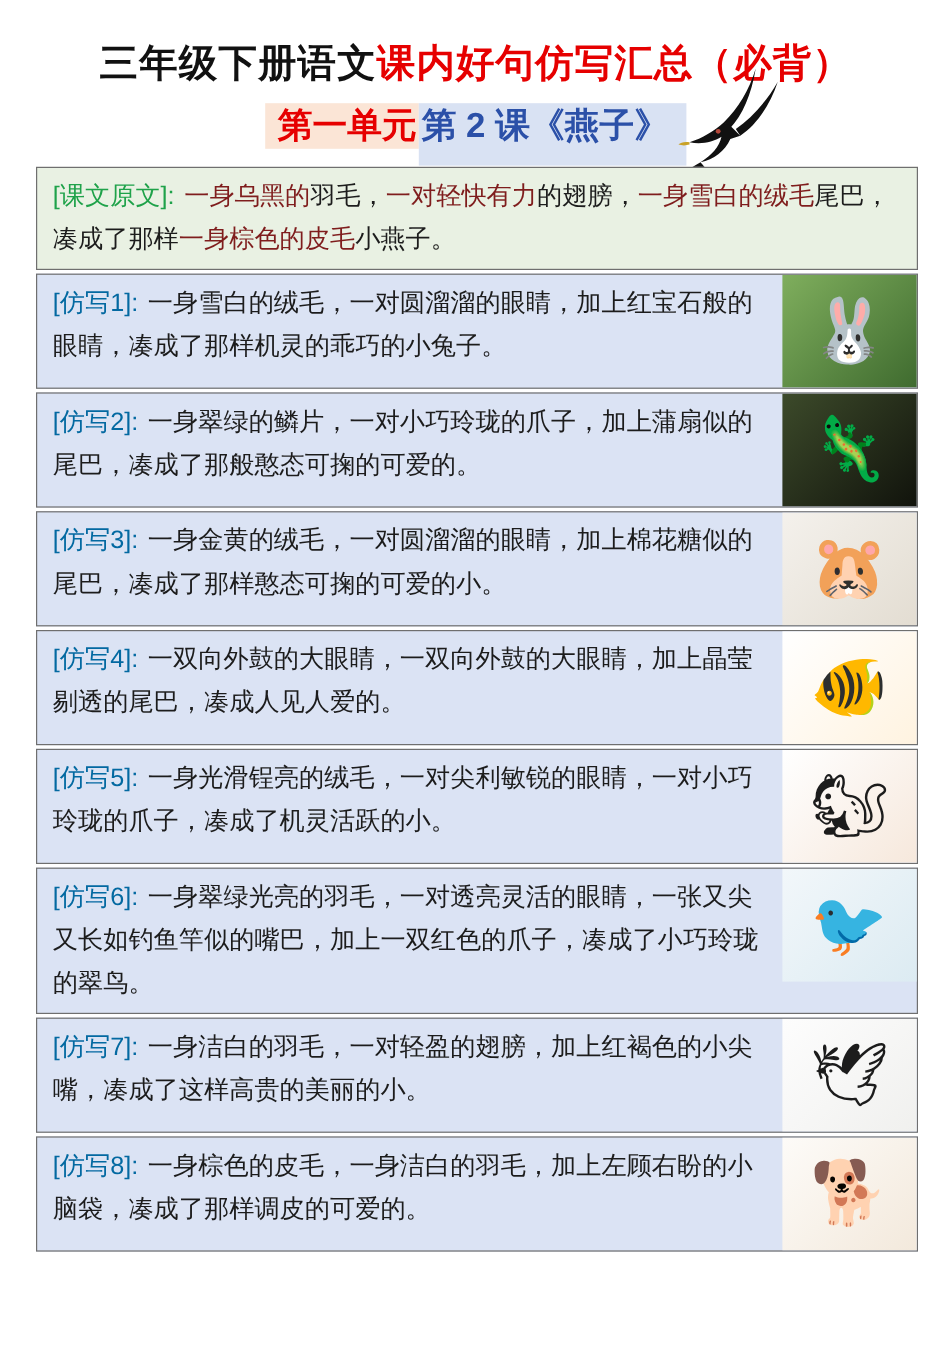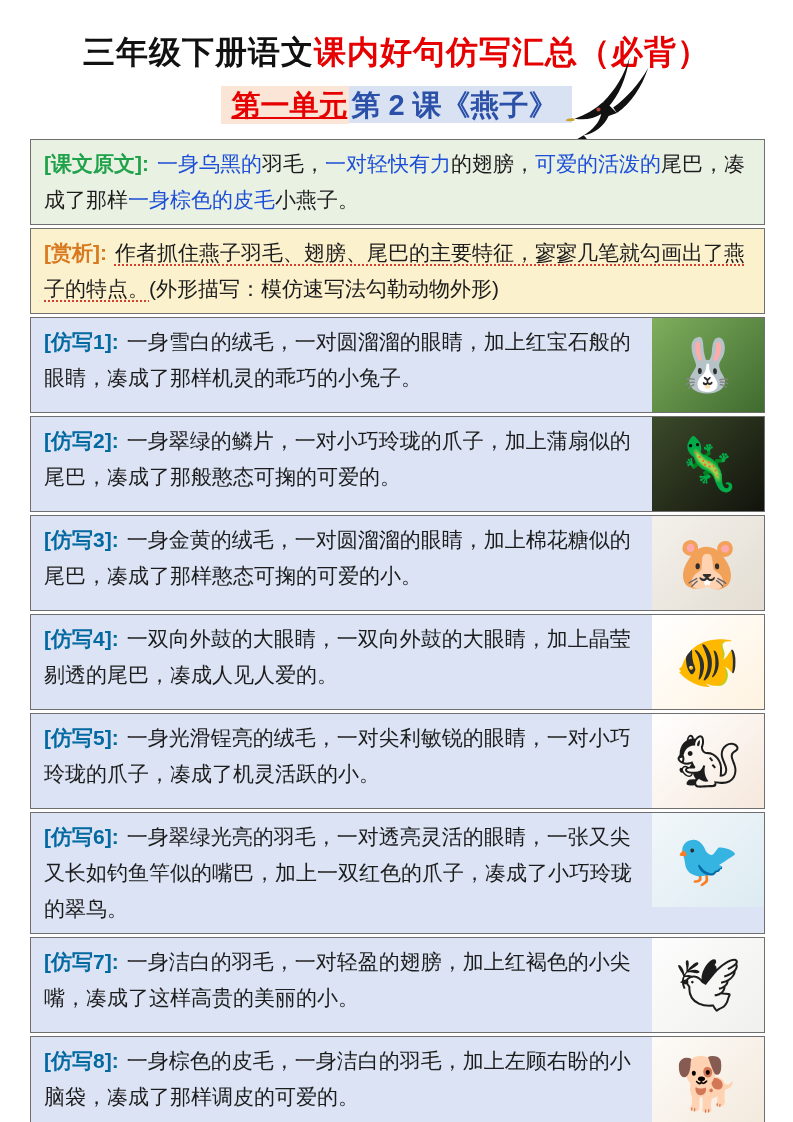--- a/index.html
+++ b/index.html
@@ -12,43 +12,43 @@
   .title {
     margin-top:34px; text-align:center; font-size:32px; font-weight:bold;
     letter-spacing:1px; line-height:1.15; white-space:nowrap;
   }
   .title .t-black { color:#111111; }
   .title .t-red   { color:#e60000; }
   .subtitle-wrap {
     margin-top:14px; text-align:center; font-size:29px; font-weight:bold;
     line-height:1.4; position:relative; height:46px;
   }
-  .subtitle-unit   { background:#fbe5d6; color:#e60000; padding:3px 2px 3px 10px;text-decoration:underline; }
-  .subtitle-lesson { background:#d9e2f3; color:#2b50a8; padding:3px 14px 2px 2px; }
+  .subtitle-unit   { background:#fbe5d6; color:#e60000; padding:3px 2px 3px 10px; }
+  .subtitle-lesson { background:#d9e2f3; color:#2b50a8; padding:3px 14px 17px 2px; }
   .swallow {
     position:absolute; left:556px; top:-28px; width:96px; height:92px;
   }
   
   .sheet { margin:8px 28px 0 30px; position:relative; }
   .row {
     position:relative; border:1px solid #6f6f6f; margin-bottom:3px;
     padding:6px 13px; font-size:21px; line-height:36px; color:#1c1c1c;
     overflow:hidden;
   }
   .row::before {
     content:""; position:absolute; left:0; top:0; bottom:0; width:0;
   }
   .row.yuanwen { background:#e9f1e3; }
   .row.shangxi { background:#fcf1cd; }
   .row.fangxie { background:#dbe3f4; }
-  .lbl { font-weight:bold; margin-right:8px; }
+  .lbl { font-weight:normal; margin-right:8px; }
   .row.yuanwen .lbl { color:#1fa24a; }
   .row.shangxi .lbl { color:#d8791f; }
   .row.fangxie .lbl { color:#0369a1; }
-  .seg-red { color:#1d4ed8;margin-top:33px; }
+  .seg-red { color:#7f1d1d;margin-top:33px; }
   .seg-u {
     text-decoration:underline dotted #d04030;
     text-underline-offset:5px;
   }
   .photo {
     float:right; width:112px; height:82px; margin:-6px -13px 0 12px;
     display:flex; align-items:center; justify-content:center;
     font-size:52px; line-height:1; overflow:hidden;
   }
   .photo.tall { height:94px; margin-bottom:-6px; }
@@ -66,22 +66,21 @@
     <path d="M78 0 C72 20 62 36 49 49 L55 54 C66 42 74 24 78 0 Z" fill="#111"></path>
     <path d="M98 12 C88 30 74 45 60 55 L64 61 C79 51 91 33 98 12 Z" fill="#111"></path>
     <path d="M49 49 C40 57 30 63 18 67 C29 69 39 67 47 62 C45 71 38 79 28 85 C40 83 50 75 55 64 L64 61 55 52 Z" fill="#111"></path>
     <path d="M28 85 L4 99 L33 91 Z" fill="#111"></path>
     <path d="M18 67 C14 66 10 67 8 69 C11 70 15 70 18 69 Z" fill="#c9a227"></path>
     <circle cx="44" cy="57" r="2.2" fill="#b5483a"></circle>
   </svg>
 </div>
 
 <div class="sheet">
-    <div class="row yuanwen"><span class="lbl">[课文原文]:</span><span class="seg-red">一身乌黑的</span><span>羽毛，</span><span class="seg-red">一对轻快有力</span><span>的翅膀，</span><span class="seg-red">可爱的活泼的</span><span>尾巴，凑成了那样</span><span class="seg-red">一身棕色的皮毛</span><span>小燕子。</span></div>
-    <div class="row shangxi"><span class="lbl">[赏析]:</span><span class="seg-u">作者抓住燕子羽毛、翅膀、尾巴的主要特征，寥寥几笔就勾画出了燕子的特点。</span><span>(外形描写：模仿速写法勾勒动物外形)</span></div>
+    <div class="row yuanwen"><span class="lbl">[课文原文]:</span><span class="seg-red">一身乌黑的</span><span>羽毛，</span><span class="seg-red">一对轻快有力</span><span>的翅膀，</span><span class="seg-red">一身雪白的绒毛</span><span>尾巴，凑成了那样</span><span class="seg-red">一身棕色的皮毛</span><span>小燕子。</span></div>
     <div class="row fangxie"><div class="photo tall" style="background: linear-gradient(135deg, rgb(127, 174, 93), rgb(63, 107, 47));">🐰</div><span class="lbl">[仿写1]:</span><span>一身雪白的绒毛，一对圆溜溜的眼睛，加上红宝石般的眼睛，凑成了那样机灵的乖巧的小兔子。</span></div>
     <div class="row fangxie"><div class="photo tall" style="background: linear-gradient(135deg, rgb(60, 74, 42), rgb(17, 19, 12));">🦎</div><span class="lbl">[仿写2]:</span><span>一身翠绿的鳞片，一对小巧玲珑的爪子，加上蒲扇似的尾巴，凑成了那般憨态可掬的可爱的。</span></div>
     <div class="row fangxie"><div class="photo tall" style="background: linear-gradient(135deg, rgb(244, 241, 236), rgb(227, 221, 210));">🐹</div><span class="lbl">[仿写3]:</span><span>一身金黄的绒毛，一对圆溜溜的眼睛，加上棉花糖似的尾巴，凑成了那样憨态可掬的可爱的小。</span></div>
     <div class="row fangxie"><div class="photo tall" style="background: linear-gradient(135deg, rgb(255, 255, 255), rgb(255, 243, 224));">🐠</div><span class="lbl">[仿写4]:</span><span>一双向外鼓的大眼睛，一双向外鼓的大眼睛，加上晶莹剔透的尾巴，凑成人见人爱的。</span></div>
     <div class="row fangxie"><div class="photo tall" style="background: linear-gradient(135deg, rgb(255, 255, 255), rgb(246, 232, 220));">🐿</div><span class="lbl">[仿写5]:</span><span>一身光滑锃亮的绒毛，一对尖利敏锐的眼睛，一对小巧玲珑的爪子，凑成了机灵活跃的小。</span></div>
     <div class="row fangxie"><div class="photo tall" style="background: linear-gradient(135deg, rgb(242, 247, 250), rgb(220, 235, 242));">🐦</div><span class="lbl">[仿写6]:</span><span>一身翠绿光亮的羽毛，一对透亮灵活的眼睛，一张又尖又长如钓鱼竿似的嘴巴，加上一双红色的爪子，凑成了小巧玲珑的翠鸟。</span></div>
     <div class="row fangxie"><div class="photo tall" style="background: linear-gradient(135deg, rgb(253, 253, 253), rgb(240, 240, 238));">🕊</div><span class="lbl">[仿写7]:</span><span>一身洁白的羽毛，一对轻盈的翅膀，加上红褐色的小尖嘴，凑成了这样高贵的美丽的小。</span></div>
     <div class="row fangxie"><div class="photo tall" style="background: linear-gradient(135deg, rgb(253, 251, 248), rgb(243, 233, 220));">🐕</div><span class="lbl">[仿写8]:</span><span>一身棕色的皮毛，一身洁白的羽毛，加上左顾右盼的小脑袋，凑成了那样调皮的可爱的。</span></div>
   </div>
 

